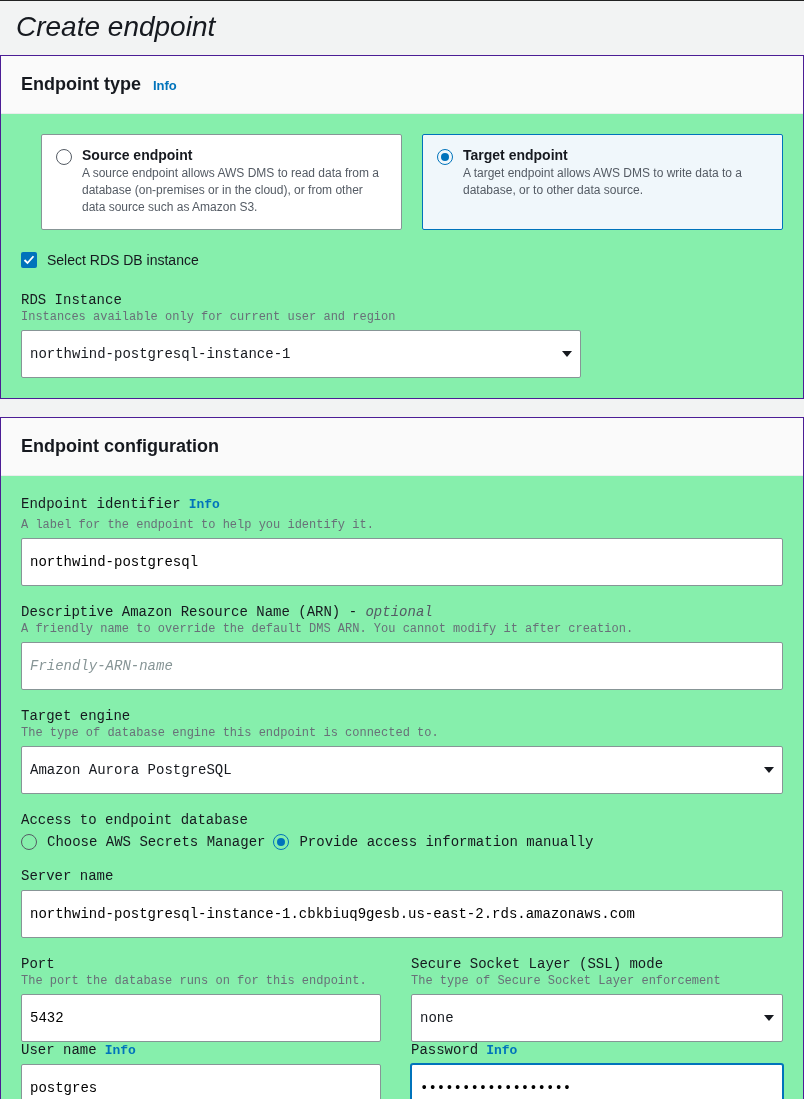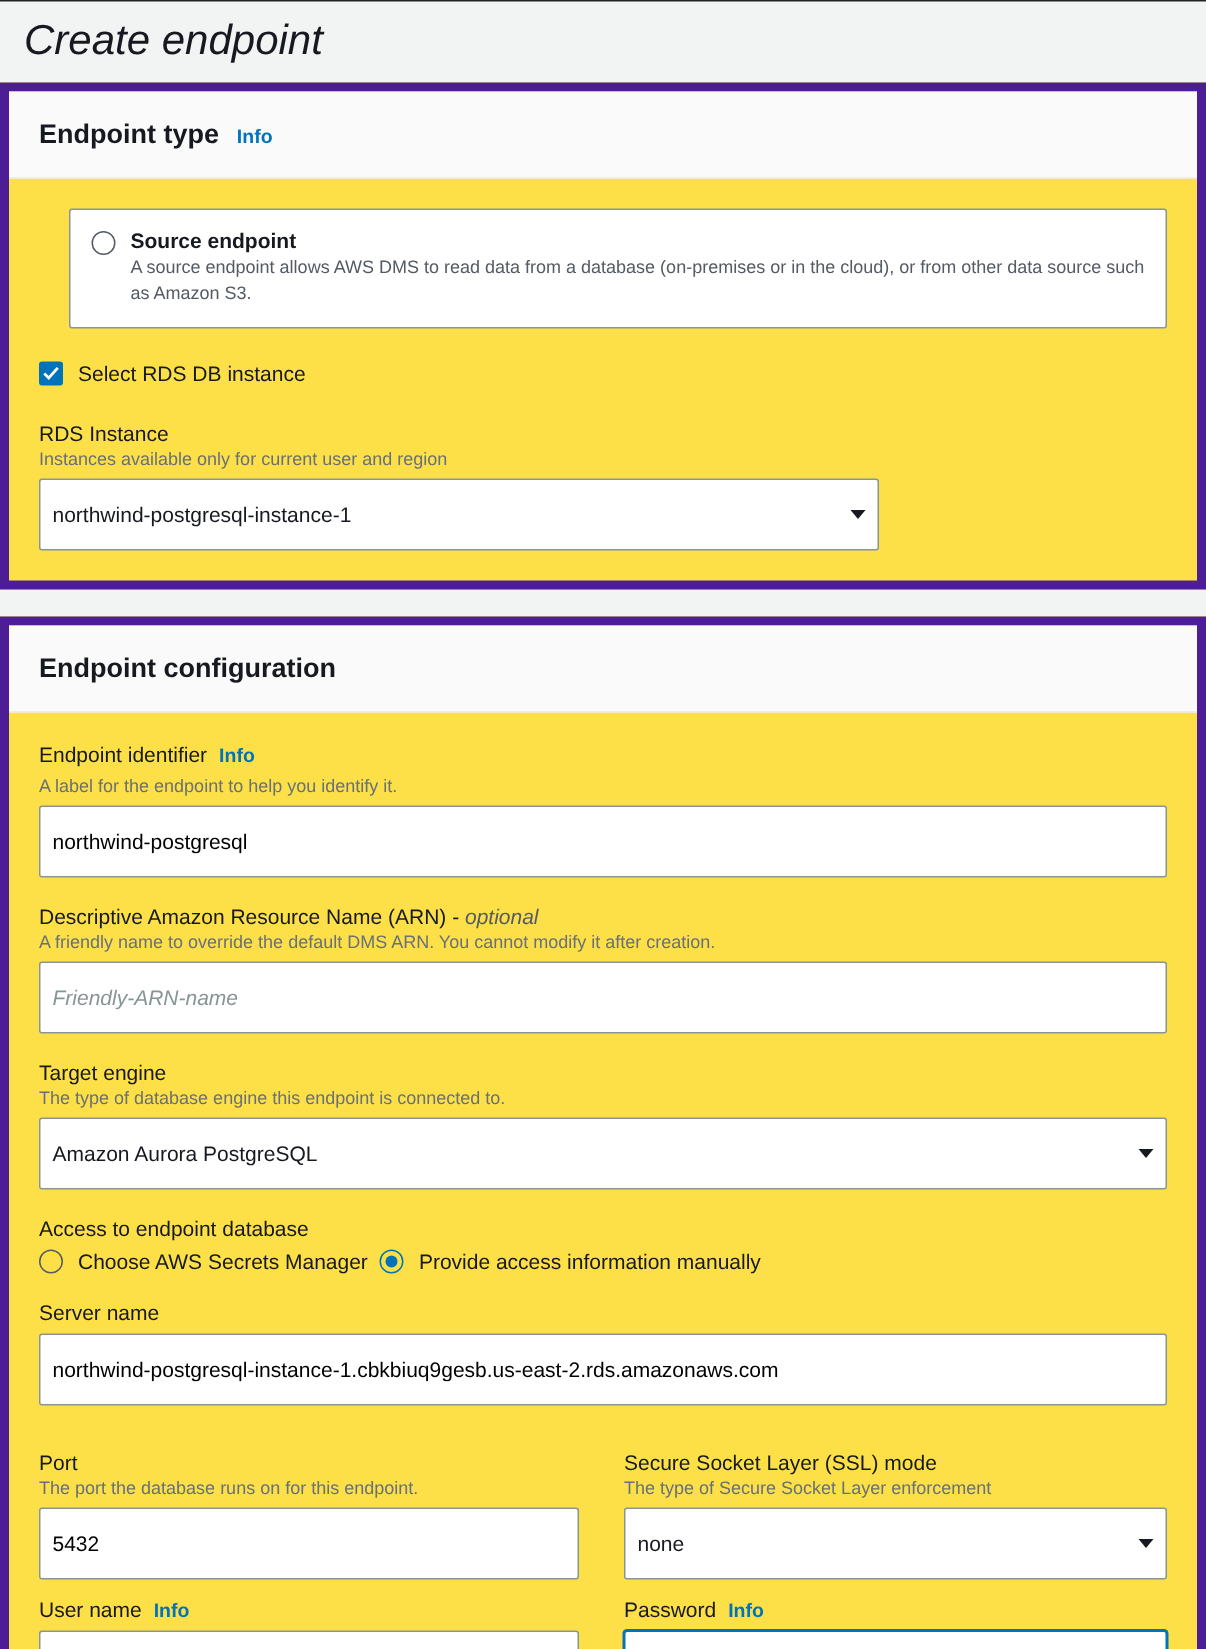--- a/index.html
+++ b/index.html
@@ -13,22 +13,22 @@
   }
   .page-title {
     font-size: 28px;
     font-weight: 400;
     padding: 10px 16px 12px 16px;
     background: #f2f3f3;
     border-top: 1px solid #222;
     font-style: italic;
   }
   .panel {
-    background: #fde047;
-    border: 6px solid #4c1d95;
+    background: #86efac;
+    border: 1px solid #4c1d95;
     margin: 0 0 18px 0;
   }
   .panel-header {
     padding: 18px 20px;
     border-bottom: 1px solid #eaeded;
     background: #fafafa;
   }
   .panel-header h2 {
     margin: 0;
     font-size: 18px;
@@ -75,21 +75,21 @@
   .radio-desc { font-size: 12px; color: #545b64; line-height: 1.4;}
   .checkbox-row { display: flex; align-items: center; gap: 10px; margin-bottom: 24px;}
   .checkbox {
     width: 16px; height: 16px; min-width: 16px;
     background: #0073bb;
     border-radius: 2px;
     display: flex; align-items: center; justify-content: center;
     cursor: pointer;
   }
   .checkbox svg { width: 12px; height: 12px; }
-  .field { margin-bottom: 18px; }
+  .field { margin-bottom: 18px; font-family: Liberation Mono, monospace; }
   .field:last-child { margin-bottom: 0; }
   .field-label { font-weight: 400; font-size: 14px; color: #16191f; }
   .field-hint { font-size: 12px; color: #687078; margin-top: 2px; margin-bottom: 6px; }
   .label-row { display: flex; align-items: baseline; gap: 0; margin-bottom: 6px;}
   .label-row .field-label { margin-bottom: 0; }
   .optional { font-style: italic; color: #545b64; }
   input[type=text], input[type=password], .select {
     width: 100%;
     height: 48px;
     border: 1px solid #879596;
@@ -107,21 +107,21 @@
     cursor: pointer;
   }
   .select.half { max-width: 560px; }
   .caret {
     width: 0; height: 0;
     border-left: 5px solid transparent;
     border-right: 5px solid transparent;
     border-top: 6px solid #16191f;
   }
   .row { display: flex; gap: 30px; }
-  .col { flex: 1; min-width: 0; margin-top: 12px; }
+  .col { flex: 1; min-width: 0; }
   .col.narrow { flex: 0 0 360px; }
   .radio-list { display: flex; gap: 8px; margin-top: 6px; margin-bottom: 18px;}
   .radio-row { display: flex; align-items: center; gap: 10px; cursor: pointer;}
   .radio-row .radio-outer { margin-top: 0; }
   .focused-input { border-color: #0073bb !important; box-shadow: 0 0 0 1px #0073bb; outline: none;}
 </style>
 </head>
 <body>
 
 <div class="page-title">Create endpoint</div>
@@ -133,20 +133,29 @@
   </div>
   <div class="panel-body">
     <div class="radio-cards">
       <div class="radio-card">
         <div class="radio-outer"></div>
         <div class="radio-content">
           <div class="radio-title">Source endpoint</div>
           <div class="radio-desc">A source endpoint allows AWS DMS to read data from a database (on-premises or in the cloud), or from other data source such as Amazon S3.</div>
         </div>
       </div>
+      <div class="radio-card selected">
+        <div class="radio-outer">
+            <div class="radio-inner"></div>
+          </div>
+        <div class="radio-content">
+          <div class="radio-title">Target endpoint</div>
+          <div class="radio-desc">A target endpoint allows AWS DMS to write data to a database, or to other data source.</div>
+        </div>
+      </div>
     </div>
 
     <div class="checkbox-row">
       <div class="checkbox">
         <svg viewBox="0 0 16 16">
             <path d="M2 8 L6 12 L14 3" stroke="#fff" stroke-width="2.5" fill="none"></path>
           </svg>
       </div>
       <span>Select RDS DB instance</span>
     </div>

